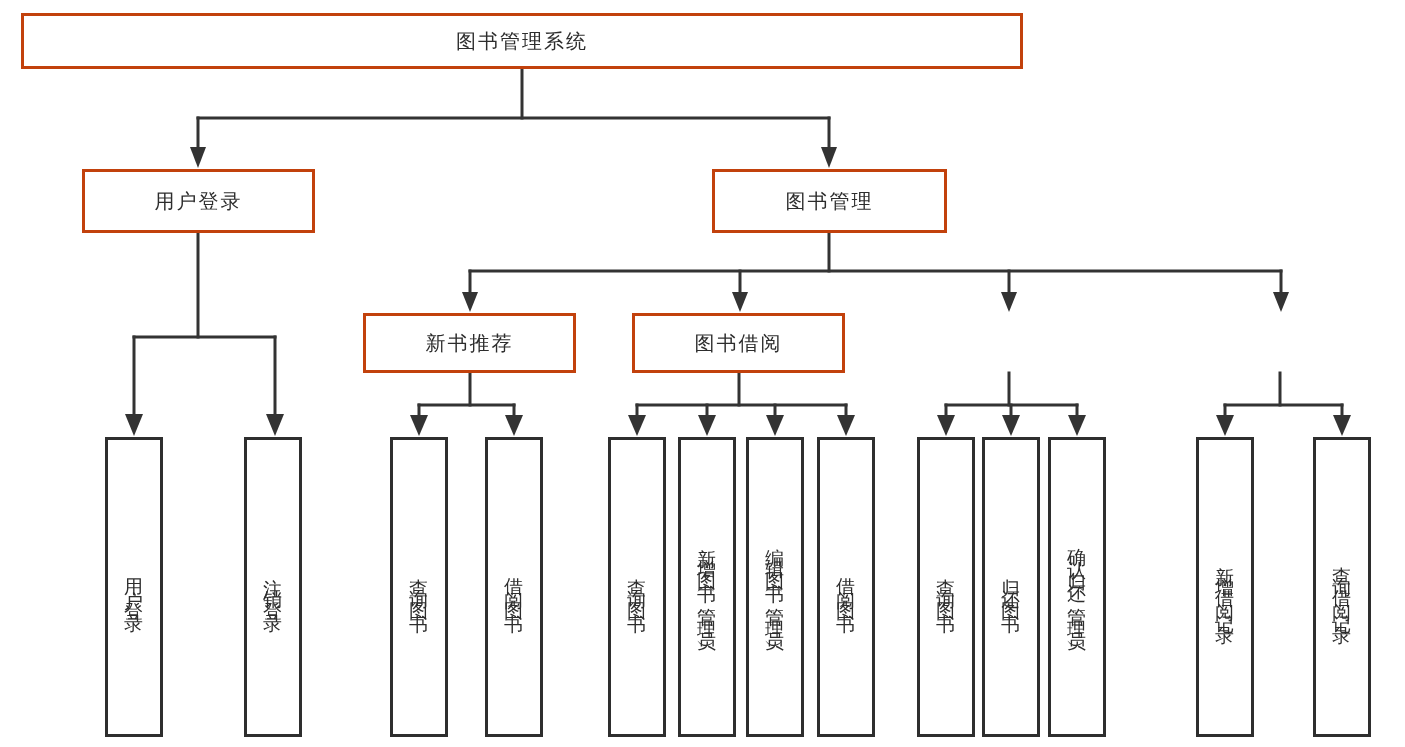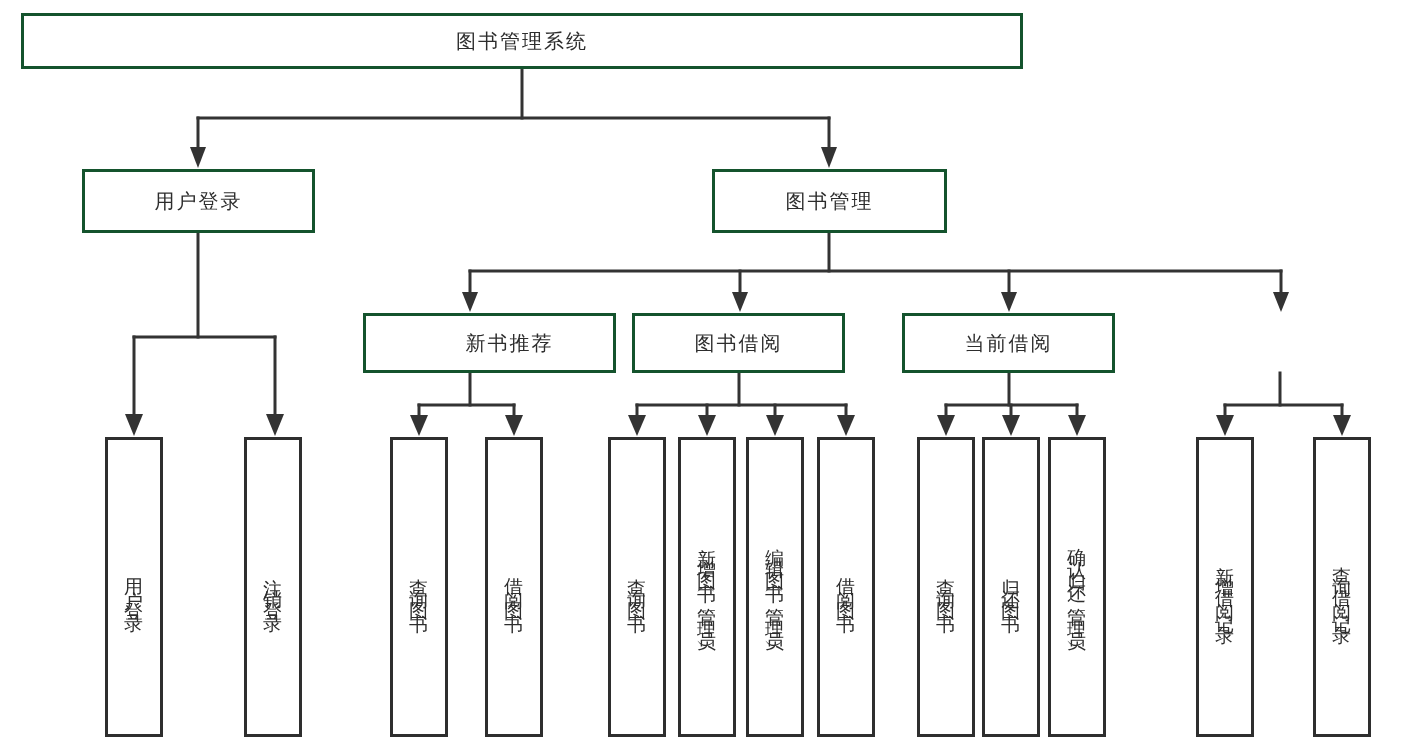--- a/index.html
+++ b/index.html
@@ -12,21 +12,21 @@
     overflow: hidden;
   }
   .connectors {
     position: absolute;
     left: 0; top: 0;
     width: 1405px; height: 747px;
   }
   .hbox {
     position: absolute;
     background: #ffffff;
-    border: 3px solid #14532d;
+    border: 3px solid #c2410c;
     display: flex;
     align-items: center;
     justify-content: center;
     font-size: 20px;
     color: #2d2d2d;
     letter-spacing: 2px;
     box-sizing: content-box;
     z-index: 2;
   }
   .vbox {
@@ -136,23 +136,22 @@
       <polygon points="1216,415 1234,415 1225,436"></polygon>
       <polygon points="1333,415 1351,415 1342,436"></polygon>
     </g>
   </svg>
 
   <div class="hbox" style="left:21px; top:13px; width:996px; height:50px;">图书管理系统</div>
 
   <div class="hbox" style="left:82px; top:169px; width:227px; height:58px;">用户登录</div>
   <div class="hbox" style="left:712px; top:169px; width:229px; height:58px;">图书管理</div>
 
-  <div class="hbox" style="left:363px; top:313px; width:207px; height:54px;padding-left:40px;">新书推荐</div>
+  <div class="hbox" style="left:363px; top:313px; width:207px; height:54px;">新书推荐</div>
   <div class="hbox" style="left:632px; top:313px; width:207px; height:54px;font-family:Liberation Serif, serif;">图书借阅</div>
-  <div class="hbox" style="left:902px; top:313px; width:207px; height:54px;">当前借阅</div>
 
   <div class="vbox" style="left:105px;">用户登录</div>
   <div class="vbox" style="left:244px;">注销登录</div>
 
   <div class="vbox" style="left:390px;">查询图书</div>
   <div class="vbox" style="left:485px;">借阅图书</div>
 
   <div class="vbox" style="left:608px;">查询图书</div>
   <div class="vbox" style="left:678px;">新增图书（管理员）</div>
   <div class="vbox" style="left:746px;">编辑图书（管理员）</div>

